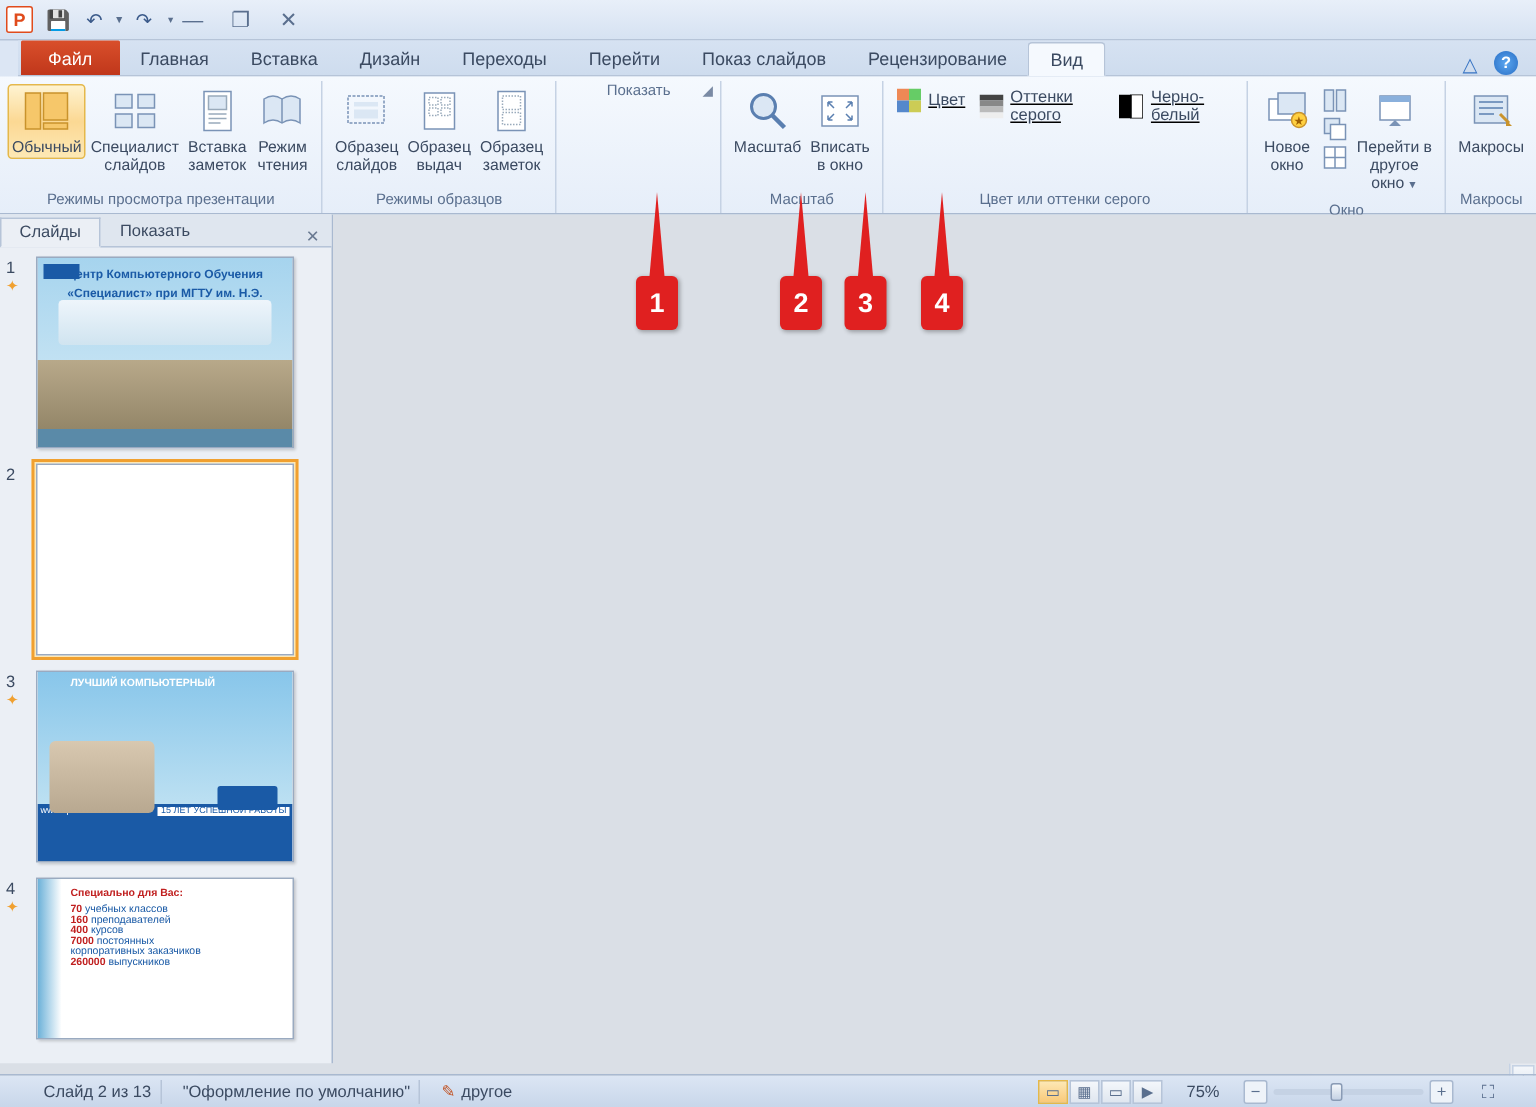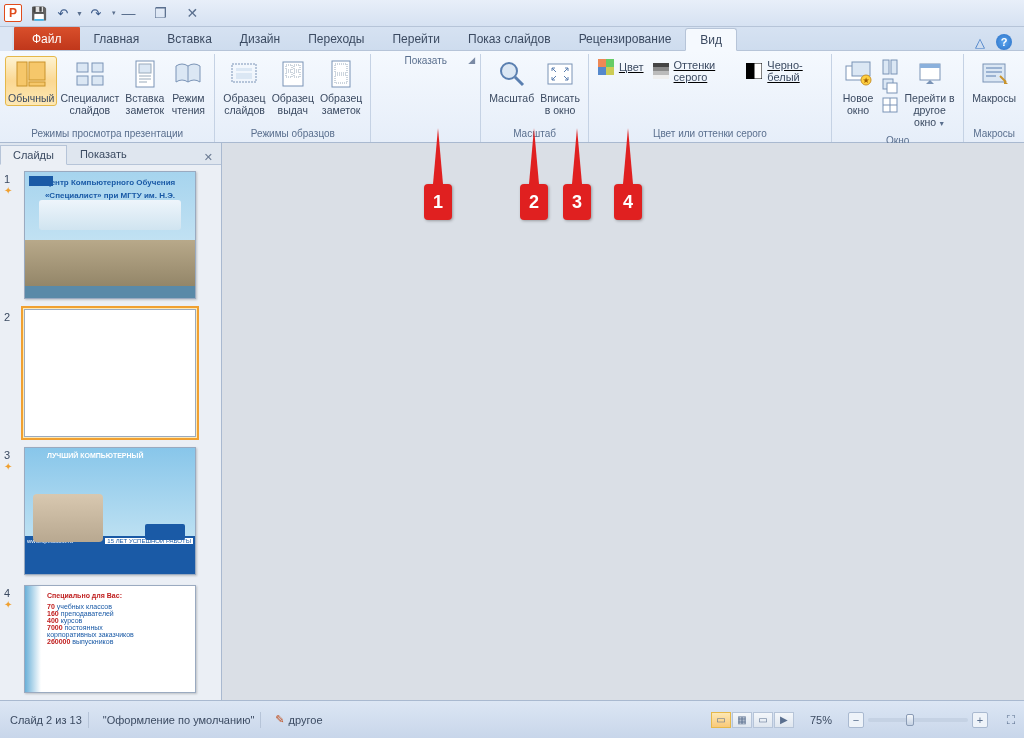--- a/index.html
+++ b/index.html
@@ -334,28 +334,28 @@
     margin-left: -5px;
     width: 0; height: 0;
     border-left: 5px solid transparent;
     border-right: 5px solid transparent;
     border-bottom: 56px solid #e02020;
   }
   
   .statusbar {
     position: absolute;
     left:0; right:0; bottom:0;
-    height: 38px;
+    height: 22px;
     background: linear-gradient(#dce6f4, #c8d6ea);
     border-top: 1px solid #a9b9d0;
     display: flex;
     align-items: center;
     font-size: 11px;
     color: #3b4a61;
-    padding: 0 4px;
+    padding: 0 23px;
     gap: 8px;
   }
   .status-seg { padding: 0 6px; border-right: 1px solid #b6c4d8; height:16px; display:flex; align-items:center; }
   .spacer { flex:1; }
   .view-btns { display:flex; gap:1px; }
   .view-btn { width:20px; height:16px; display:flex; align-items:center; justify-content:center; background:linear-gradient(#f4f7fb,#dfe6ef); border:1px solid #b6c4d8; cursor:pointer; color:#5a6f8e; font-size:10px; }
   .view-btn.active { background:linear-gradient(#fde8b5,#f9c978); border-color:#e5b84a; }
   .zoom-slider { display:flex; align-items:center; gap:4px; }
   .z-btn { width:16px; height:16px; border:1px solid #a9b9d0; background:#eef3f9; border-radius:2px; display:flex; align-items:center; justify-content:center; cursor:pointer; color:#5a6f8e; font-size:11px; }
   .z-track { width:100px; height:4px; background:#c5d2e4; position:relative; border-radius:2px; }

